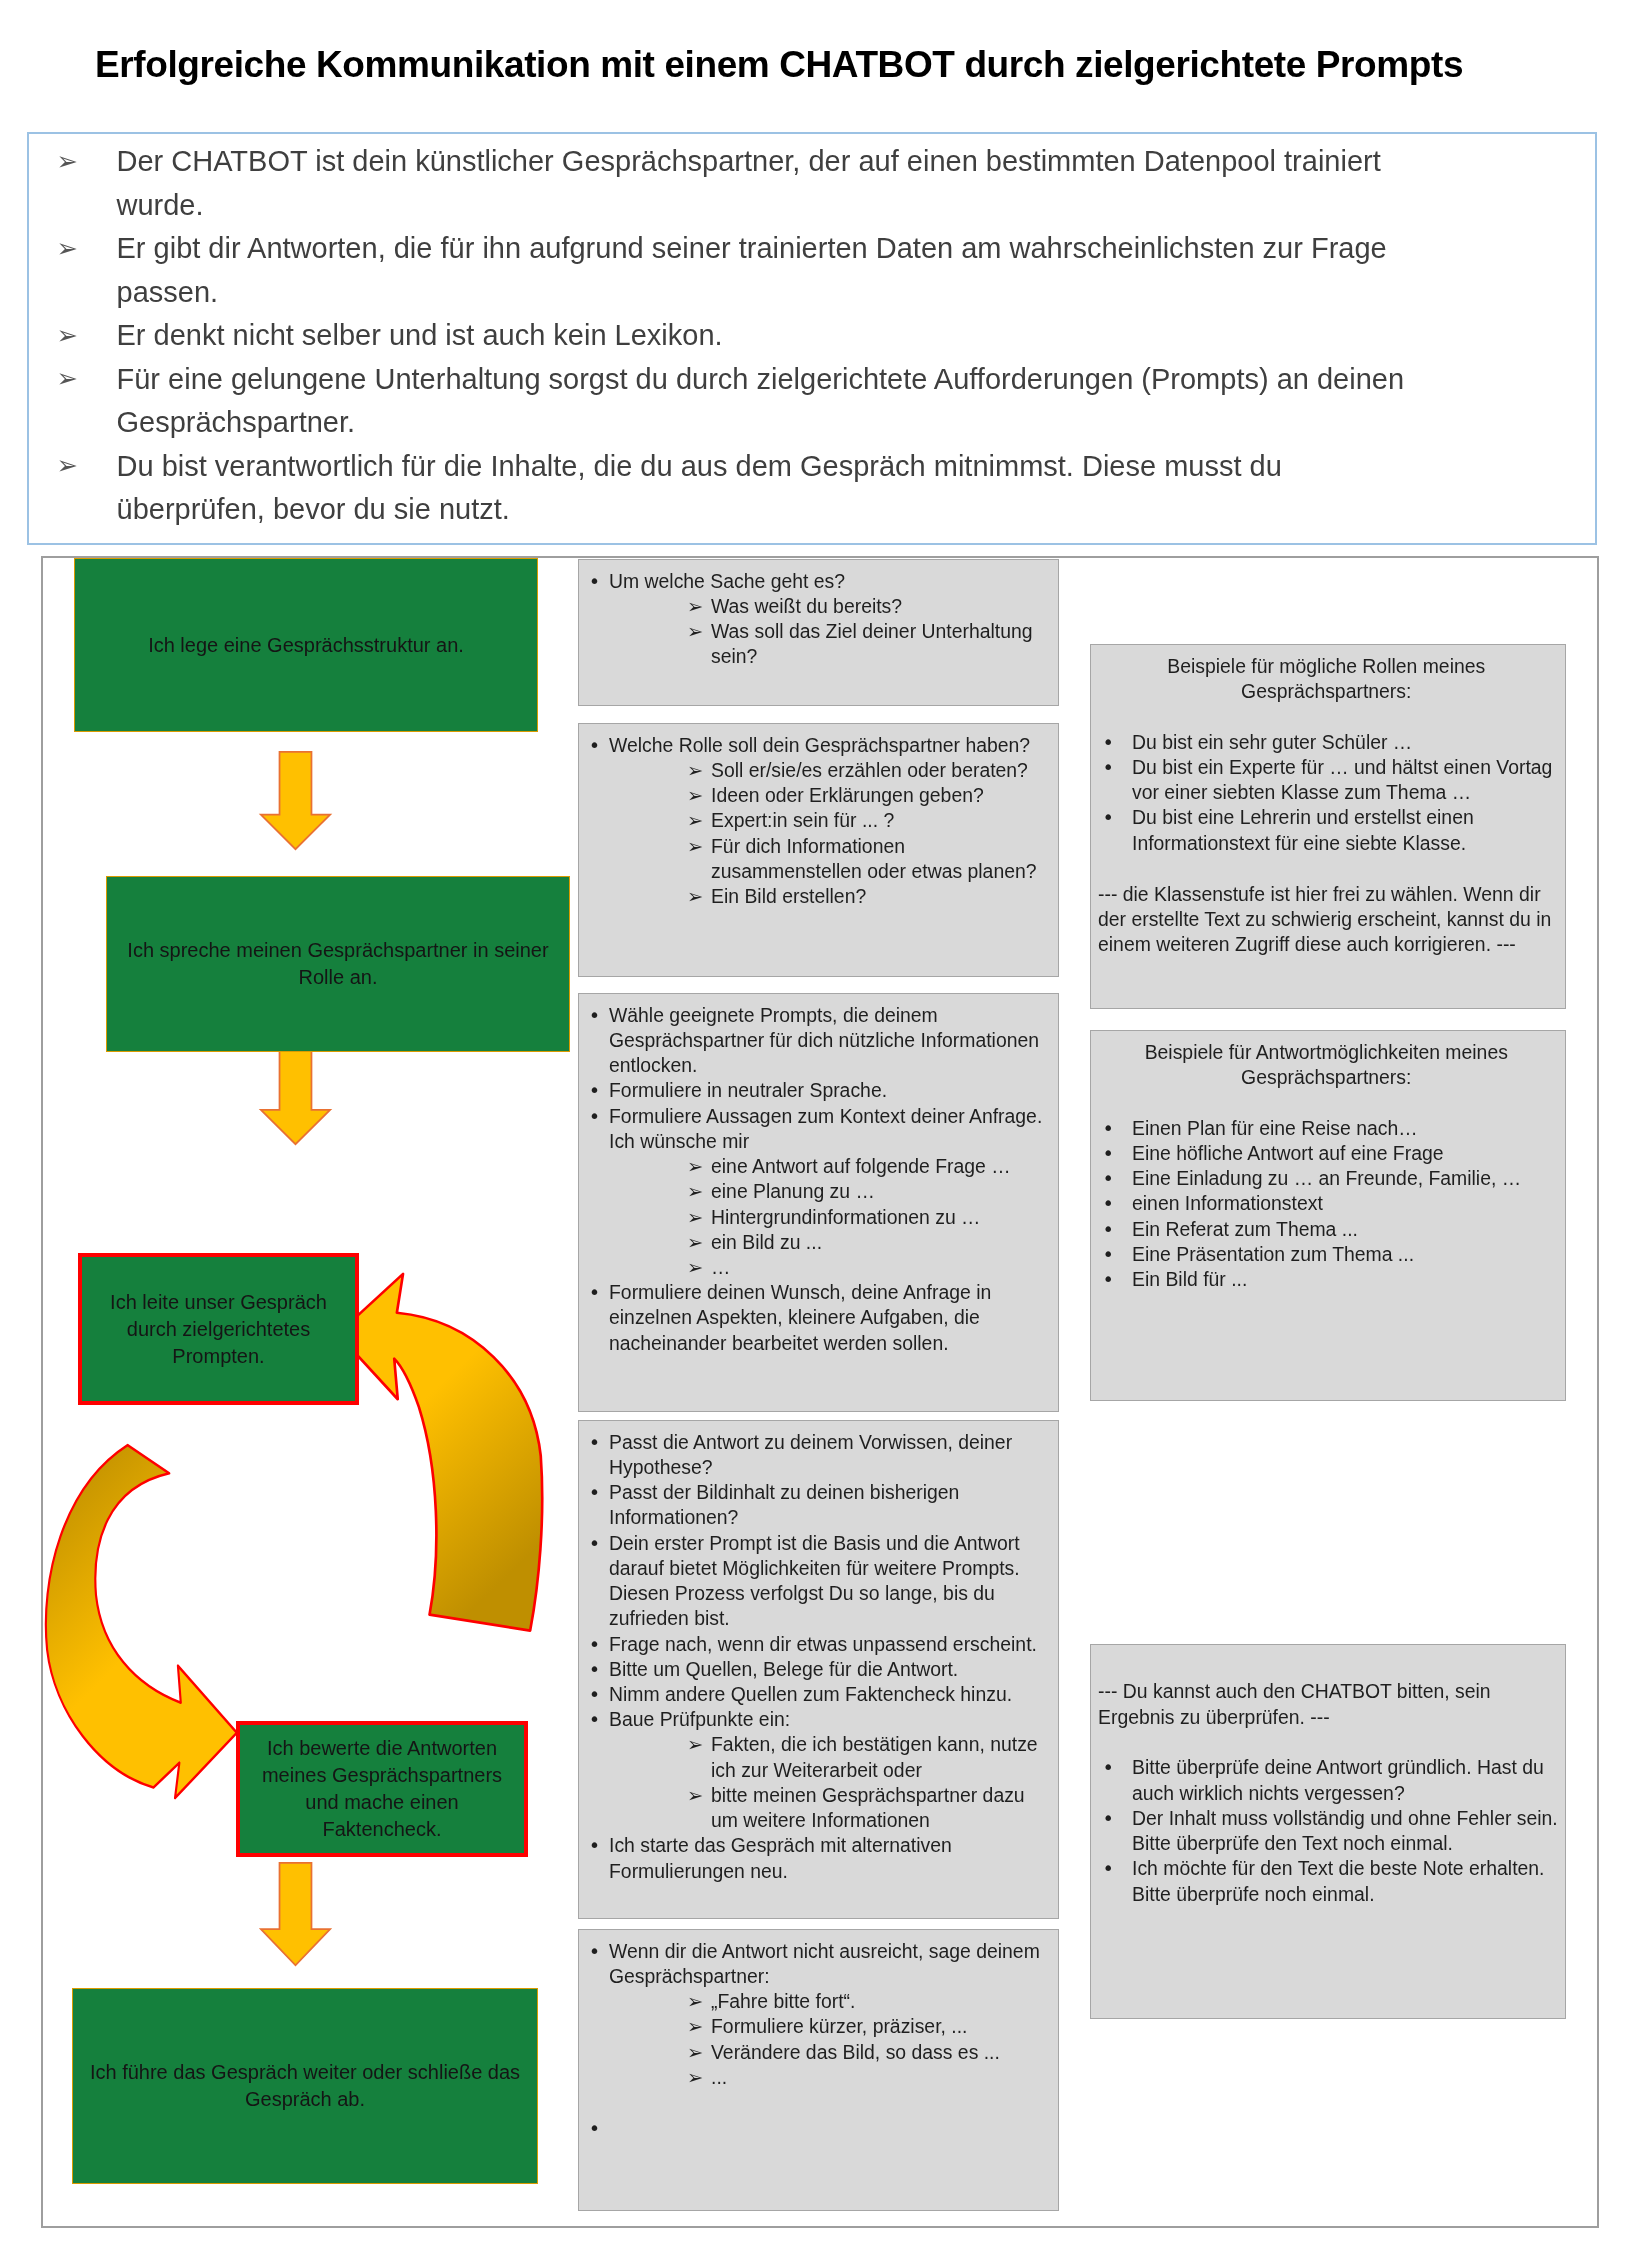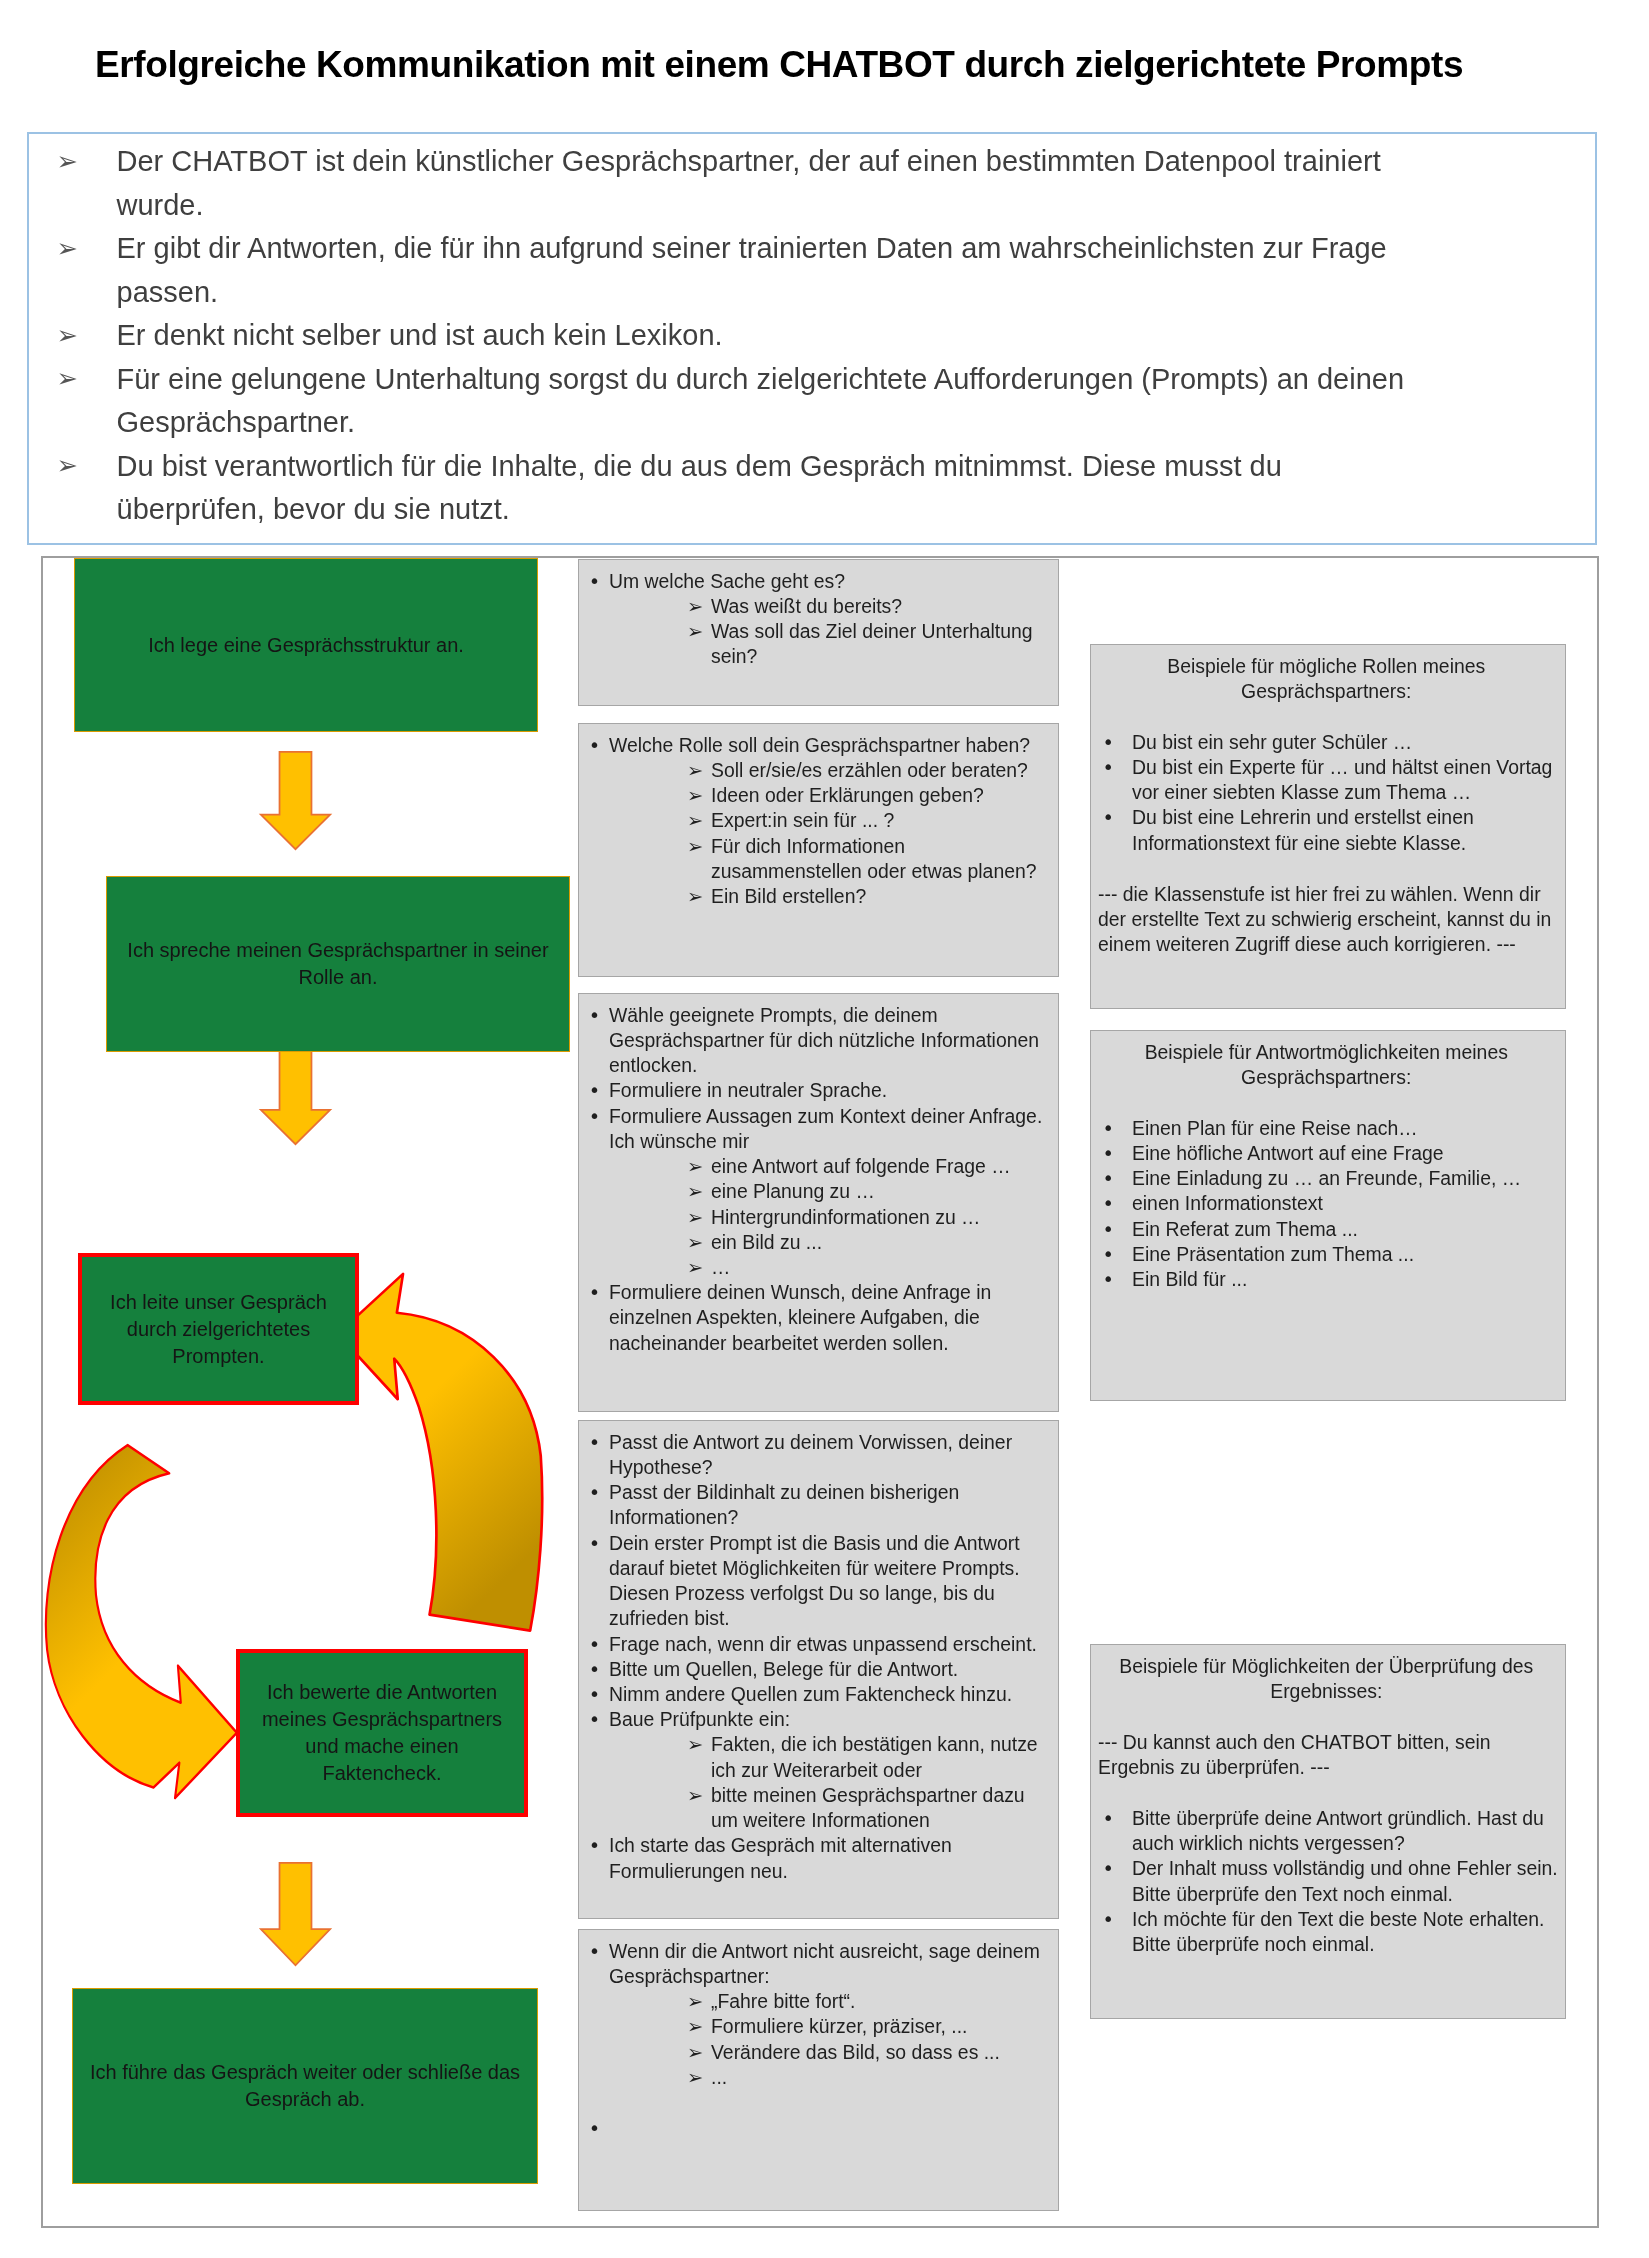--- a/index.html
+++ b/index.html
@@ -101,21 +101,21 @@
       <linearGradient id="g2" x1="0.2" y1="0" x2="0.75" y2="1">
         <stop offset="0" stop-color="#BF8F00"></stop>
         <stop offset="0.55" stop-color="#FFC000"></stop>
         <stop offset="1" stop-color="#FFC000"></stop>
       </linearGradient>
     </defs>
     <path d="M 140 8 C 50 55 18 160 28 240 C 38 310 100 378 176 396 L 212 368 L 206 408 L 292 334 L 210 258 L 214 300 C 150 280 104 238 96 178 C 90 118 112 56 198 40 Z" fill="url(#g2)" stroke="#FE0000" stroke-width="3" stroke-linejoin="round"></path>
   </svg>
 </div>
 
-<div class="obox red" style="left:236px;top:1649px;width:292px;height:168px;align-items:center;">
+<div class="obox red" style="left:236px;top:1721px;width:292px;height:136px;align-items:center;">
   <span>Ich bewerte die Antworten meines Gesprächspartners und mache einen Faktencheck.</span>
 </div>
 
 <div class="arr" style="left:260px;top:1862px;">
   <svg width="71" height="105" viewBox="0 0 80 119" preserveAspectRatio="none">
     <path d="M22 1 L58 1 L58 76 L79 76 L40 117 L1 76 L22 76 Z" fill="#FFC000" stroke="#E97132" stroke-width="2"></path>
   </svg>
 </div>
 
 <div class="obox" style="left:72px;top:1988px;width:466px;height:196px;">
@@ -188,21 +188,20 @@
     <div class="it it-b"><span class="mk">•</span><span class="tx">Einen Plan für eine Reise nach…</span></div>
     <div class="it it-b"><span class="mk">•</span><span class="tx">Eine höfliche Antwort auf eine Frage</span></div>
     <div class="it it-b"><span class="mk">•</span><span class="tx">Eine Einladung zu … an Freunde, Familie, …</span></div>
     <div class="it it-b"><span class="mk">•</span><span class="tx">einen Informationstext</span></div>
     <div class="it it-b"><span class="mk">•</span><span class="tx">Ein Referat zum Thema ...</span></div>
     <div class="it it-b"><span class="mk">•</span><span class="tx">Eine Präsentation zum Thema ...</span></div>
     <div class="it it-b"><span class="mk">•</span><span class="tx">Ein Bild für ...</span></div>
   </div>
 
 <div class="gbox rbox" style="left:1090px;top:1644px;width:476px;height:375px;">
-    <div class="it it-t"><span class="tx">Beispiele für Möglichkeiten der Überprüfung des Ergebnisses:</span></div>
     <div class="it it-g"></div>
     <div class="it it-p"><span class="tx">--- Du kannst auch den CHATBOT bitten, sein Ergebnis zu überprüfen. ---</span></div>
     <div class="it it-g"></div>
     <div class="it it-b"><span class="mk">•</span><span class="tx">Bitte überprüfe deine Antwort gründlich. Hast du auch wirklich nichts vergessen?</span></div>
     <div class="it it-b"><span class="mk">•</span><span class="tx">Der Inhalt muss vollständig und ohne Fehler sein. Bitte überprüfe den Text noch einmal.</span></div>
     <div class="it it-b"><span class="mk">•</span><span class="tx">Ich möchte für den Text die beste Note erhalten. Bitte überprüfe noch einmal.</span></div>
   </div>
 
 
 </body></html>

